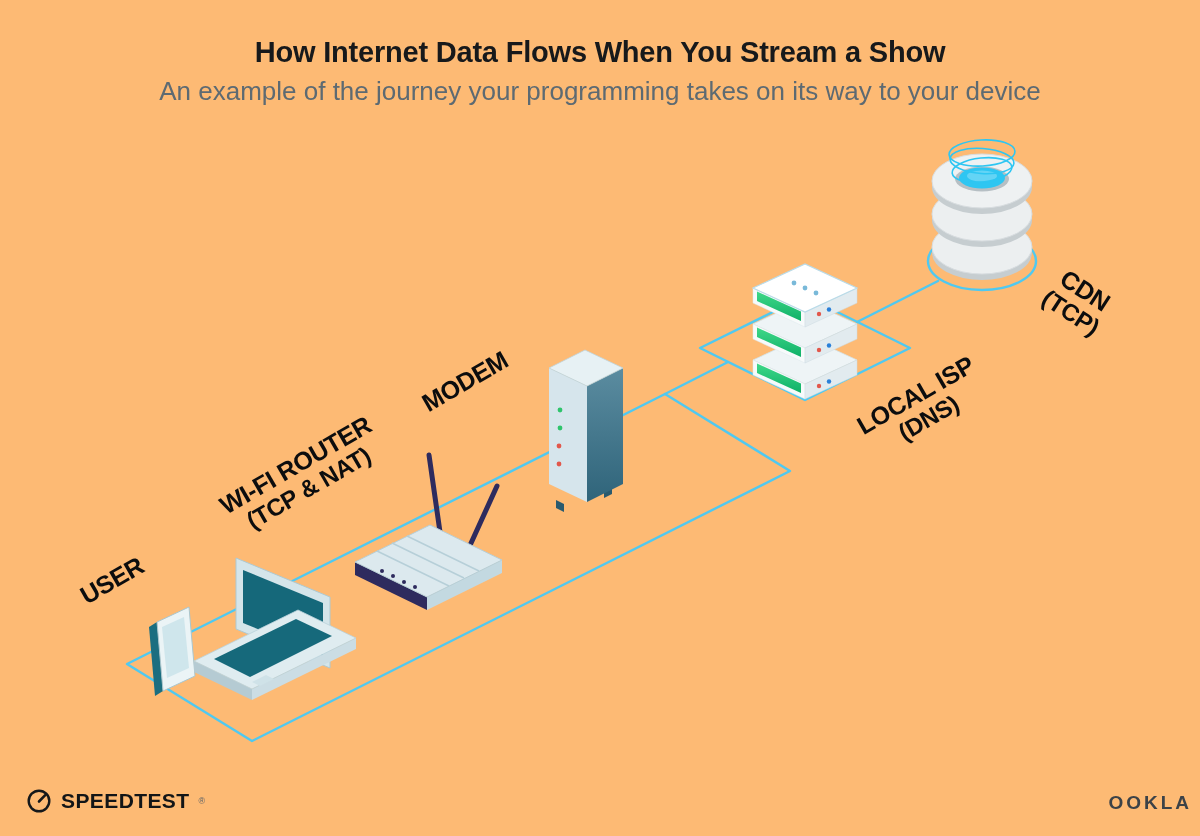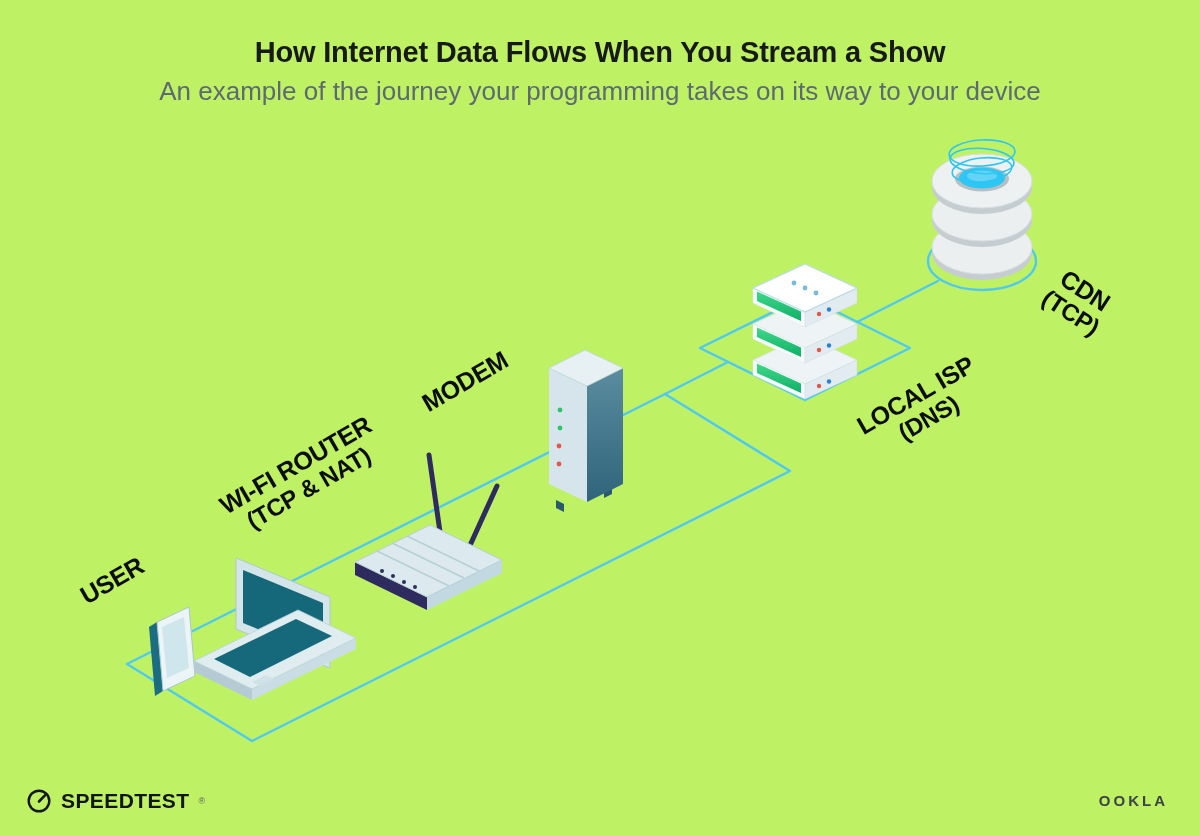--- a/index.html
+++ b/index.html
@@ -1,17 +1,17 @@
 <!DOCTYPE html>
 <html><head>
 <meta charset="utf-8">
 <style>
   html,body{margin:0;padding:0;background:#ffffff;}
   .page{
-    position:relative;width:1200px;height:836px;background:#bef264;overflow:hidden;
+    position:relative;width:1200px;height:836px;background:#fdba74;overflow:hidden;
     font-family:"Liberation Sans",sans-serif;
   }
   .title{
     position:absolute;top:36px;left:0;width:1200px;text-align:center;
     font-size:29px;font-weight:700;color:#17191b;letter-spacing:-0.2px;
   }
   .subtitle{
     position:absolute;top:76px;left:0;width:1200px;text-align:center;
     font-size:26px;font-weight:400;color:#5d6a72;
   }
@@ -24,21 +24,21 @@
   .rot-left{transform:rotate(-30deg);}
   .rot-right{transform:rotate(33deg);}
   .footer-left{
     position:absolute;left:26px;top:788px;display:flex;align-items:center;gap:9px;text-align:center;
   }
   .footer-left .st-text{
     font-size:21px;font-weight:700;color:#121517;letter-spacing:0.4px;
   }
   .footer-left sup{font-size:9px;color:#5a6166;font-weight:400;}
   .footer-right{
-    position:absolute;right:32px;top:792px;font-size:15px;font-weight:600;
+    position:absolute;right:8px;top:792px;font-size:19px;font-weight:600;
     color:#3c4247;letter-spacing:3px;
   }
 </style>
 </head>
 <body>
 
 <div class="page">
 
   <div class="title">How Internet Data Flows When You Stream a Show</div>
   <div class="subtitle">An example of the journey your programming takes on its way to your device</div>

